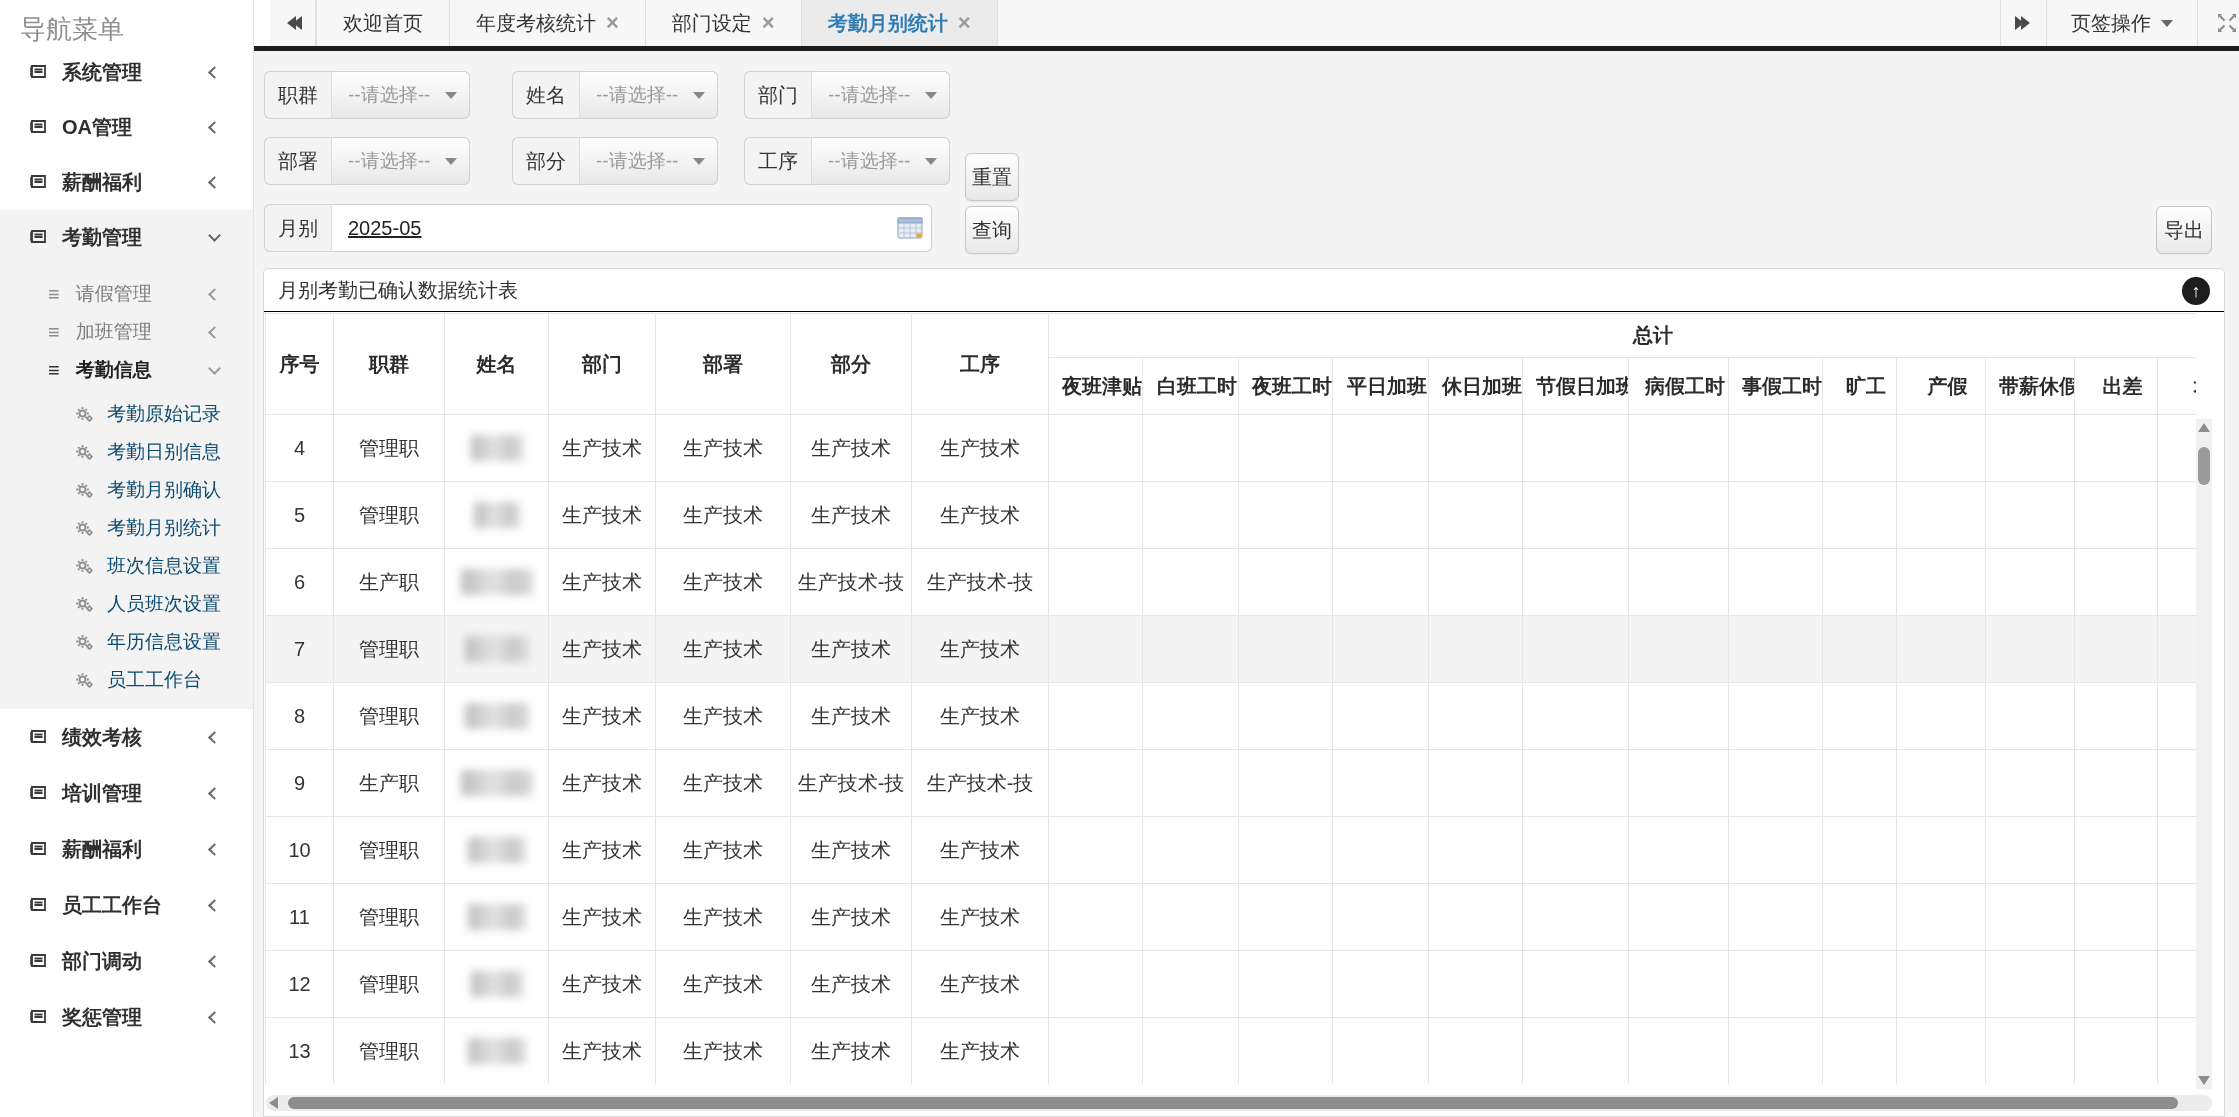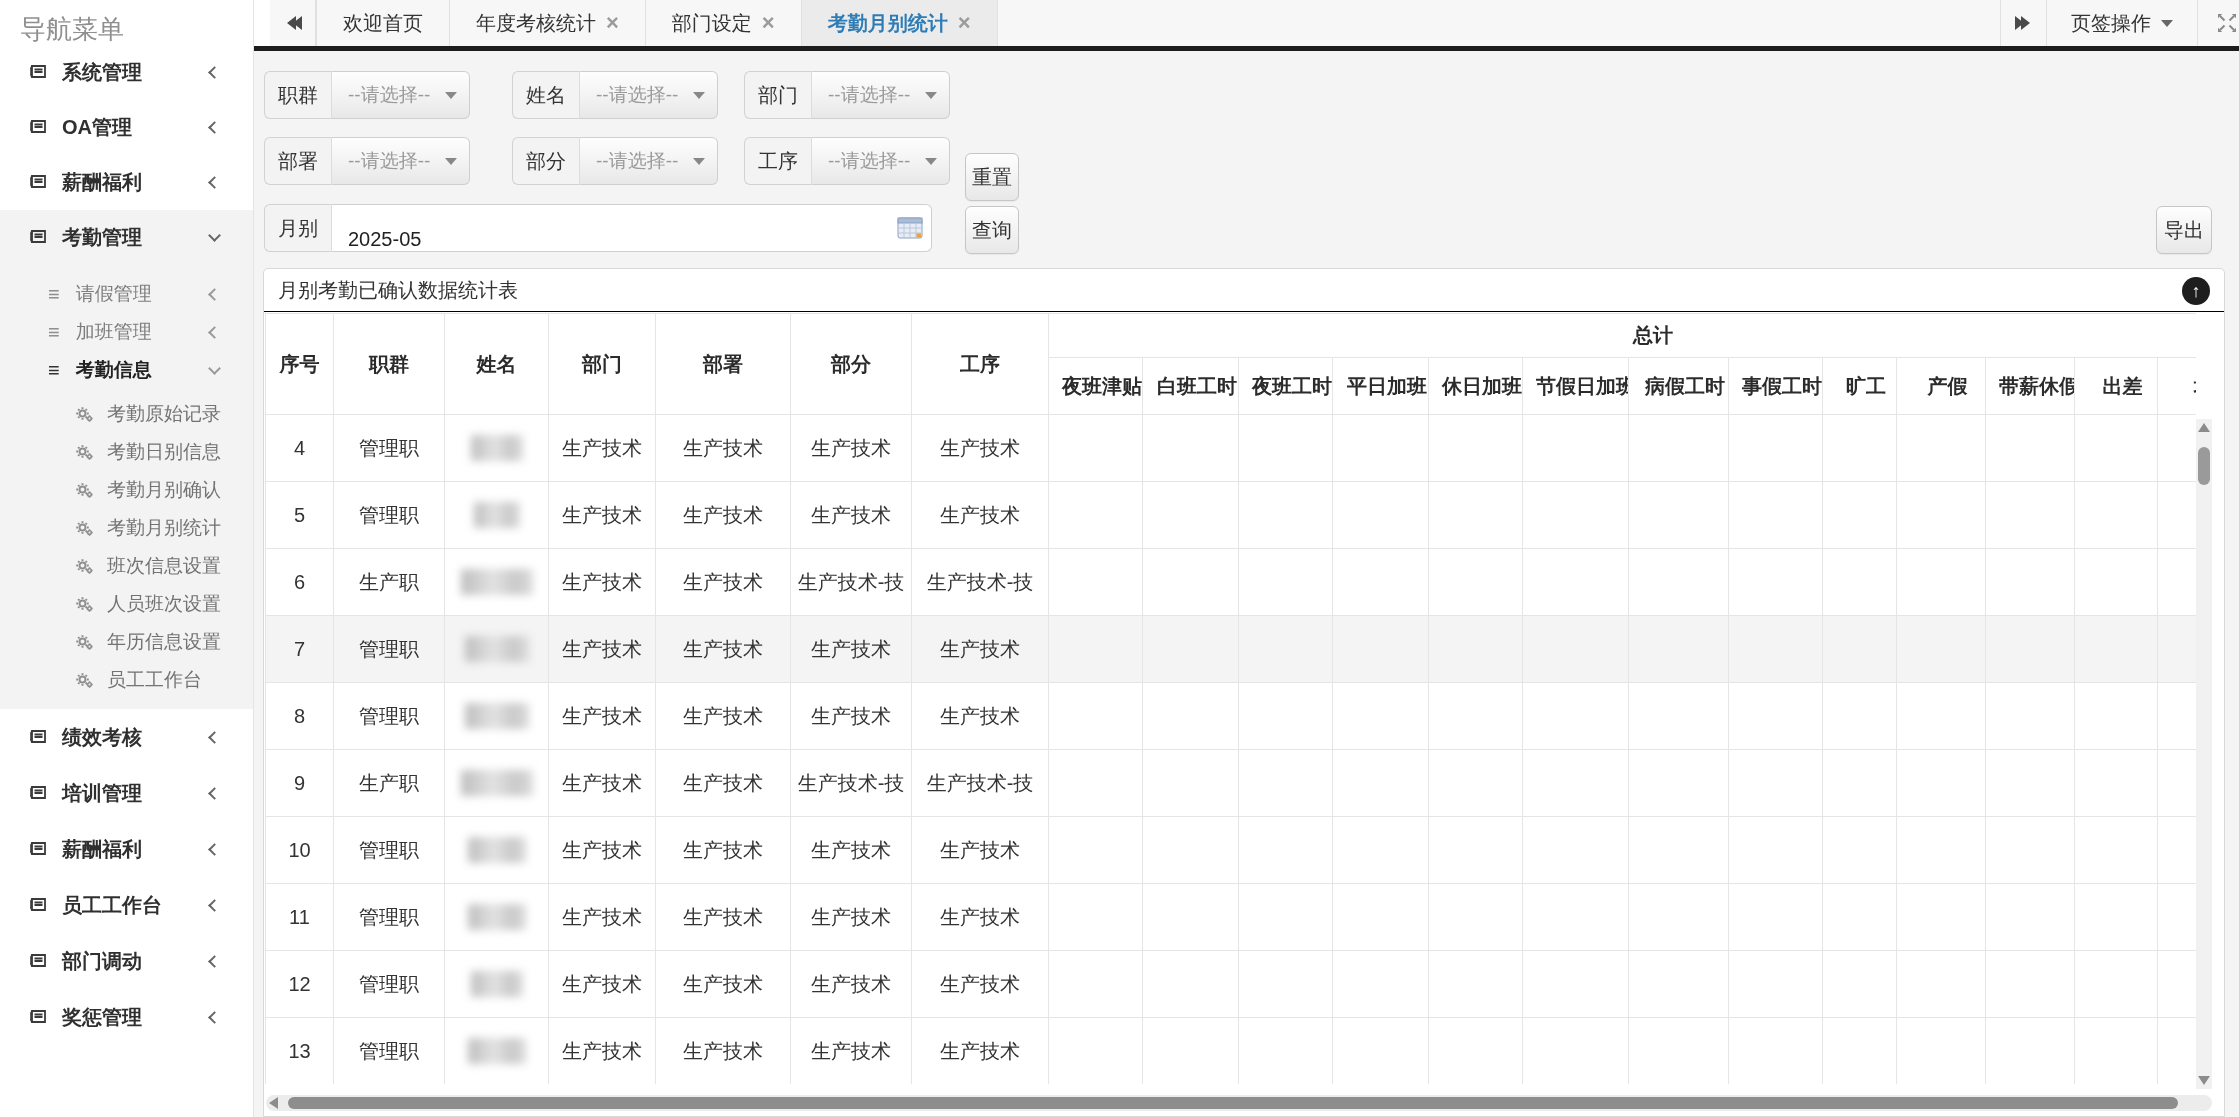--- a/index.html
+++ b/index.html
@@ -15,21 +15,21 @@
   .nav-item { height:55px; display:flex; align-items:center; padding-left:28px; cursor:pointer; }
   .nav-item-b { height:56px; }
   .nav-item .lbl { font-size:20px; font-weight:bold; color:#2f2f2f; margin-left:14px; }
   .nav-group { background:#f3f3f4; }
   .nav-sub-list { padding-top:10px; }
   .nav-sub2-list { padding-top:6px; padding-bottom:10px; }
   .nav-sub1 { height:38px; display:flex; align-items:center; padding-left:48px; cursor:pointer; }
   .nav-sub1 .lbl { font-size:19px; color:#7d7d7d; margin-left:16px; }
   .nav-sub1.expanded .lbl { color:#222; font-weight:bold; }
   .nav-sub2 { height:38px; display:flex; align-items:center; padding-left:75px; cursor:pointer; }
-  .nav-sub2 .lbl { font-size:19px; color:#737373; margin-left:13px; }
+  .nav-sub2 .lbl { font-size:19px; color:#0c4a6e; margin-left:13px; }
   .menu-bars { font-size:20px; color:#8f8f8f; line-height:1; }
   .nav-sub1.expanded .menu-bars { color:#333; }
   .chev { width:9px; height:9px; border-left:2px solid #666; border-bottom:2px solid #666;
           display:inline-block; margin-left:auto; margin-right:34px; }
   .chev.left { transform:rotate(45deg); }
   .chev.down { transform:rotate(-45deg); margin-top:-4px; }
   .nav-sub1 .chev { margin-right:34px; border-color:#999; }
 
   
   .main { position:absolute; left:254px; top:0; width:1985px; height:1117px; }
@@ -68,21 +68,21 @@
   .ig-select { width:138px; border:1px solid #cfcfcf; border-left:none; border-radius:0 6px 6px 0;
                background:linear-gradient(#fefefe,#e8e8e8); display:flex; align-items:center;
                font-size:19px; color:#9a9a9a; padding-left:16px; position:relative; cursor:pointer; }
   .ig-select .caret-down { position:absolute; right:12px; border-top-color:#888; }
   .btn { position:absolute; width:54px; height:48px; background:linear-gradient(#fefefe,#e8e8e8);
          border:1px solid #c6c6c6; border-radius:6px; font-size:20px; color:#333;
          display:flex; align-items:center; justify-content:center; cursor:pointer;
          box-shadow:0 1px 1px rgba(0,0,0,.05); }
   .month-input { width:600px; border:1px solid #cfcfcf; border-left:none; border-radius:0 6px 6px 0;
                  background:#fff; font-size:20px; color:#222; padding-left:16px; position:relative;
-                 display:flex; align-items:flex-end; }
+                 display:flex; align-items:center;text-decoration:underline; }
   .month-input input { border:none; outline:none; font-size:20px; color:#222; width:520px;
                        font-family:inherit; background:transparent; }
   .cal-icon { position:absolute; right:8px; top:11px; cursor:pointer; }
 
   
   .panel { position:absolute; left:9px; top:217px; width:1962px; height:849px; background:#fff;
            border:1px solid #d8d8d8; border-radius:5px 5px 0 0; }
   .panel-title { height:43px; border-bottom:1px solid #000000; display:flex; align-items:center;
                  padding-left:14px; font-size:20px; color:#333; position:relative; }
   .collapse-btn { position:absolute; right:14px; top:8px; width:28px; height:28px; border-radius:50%;

